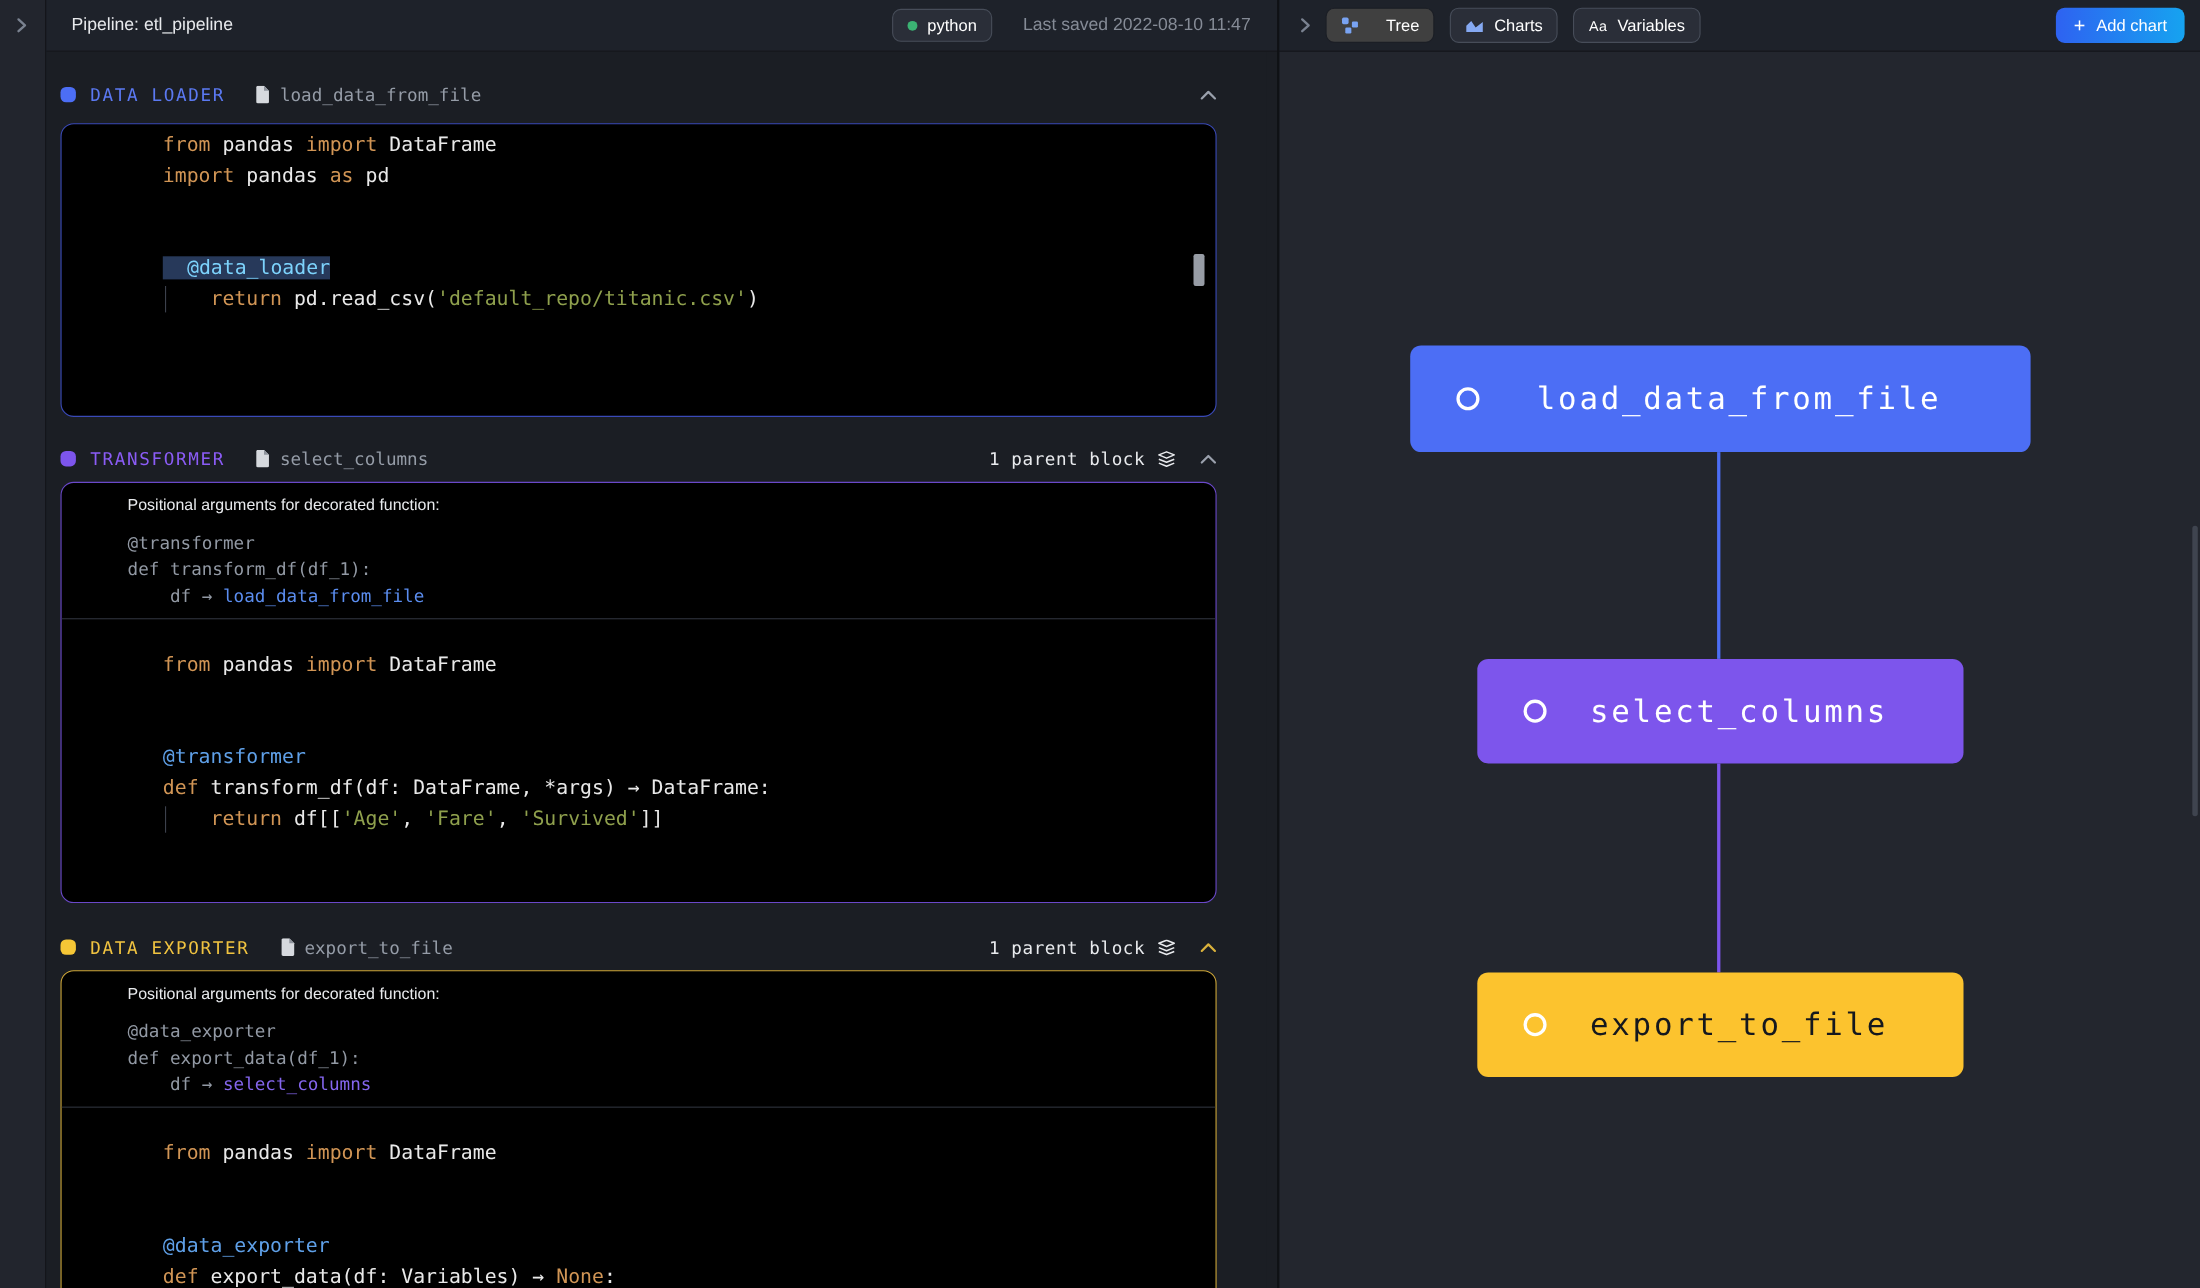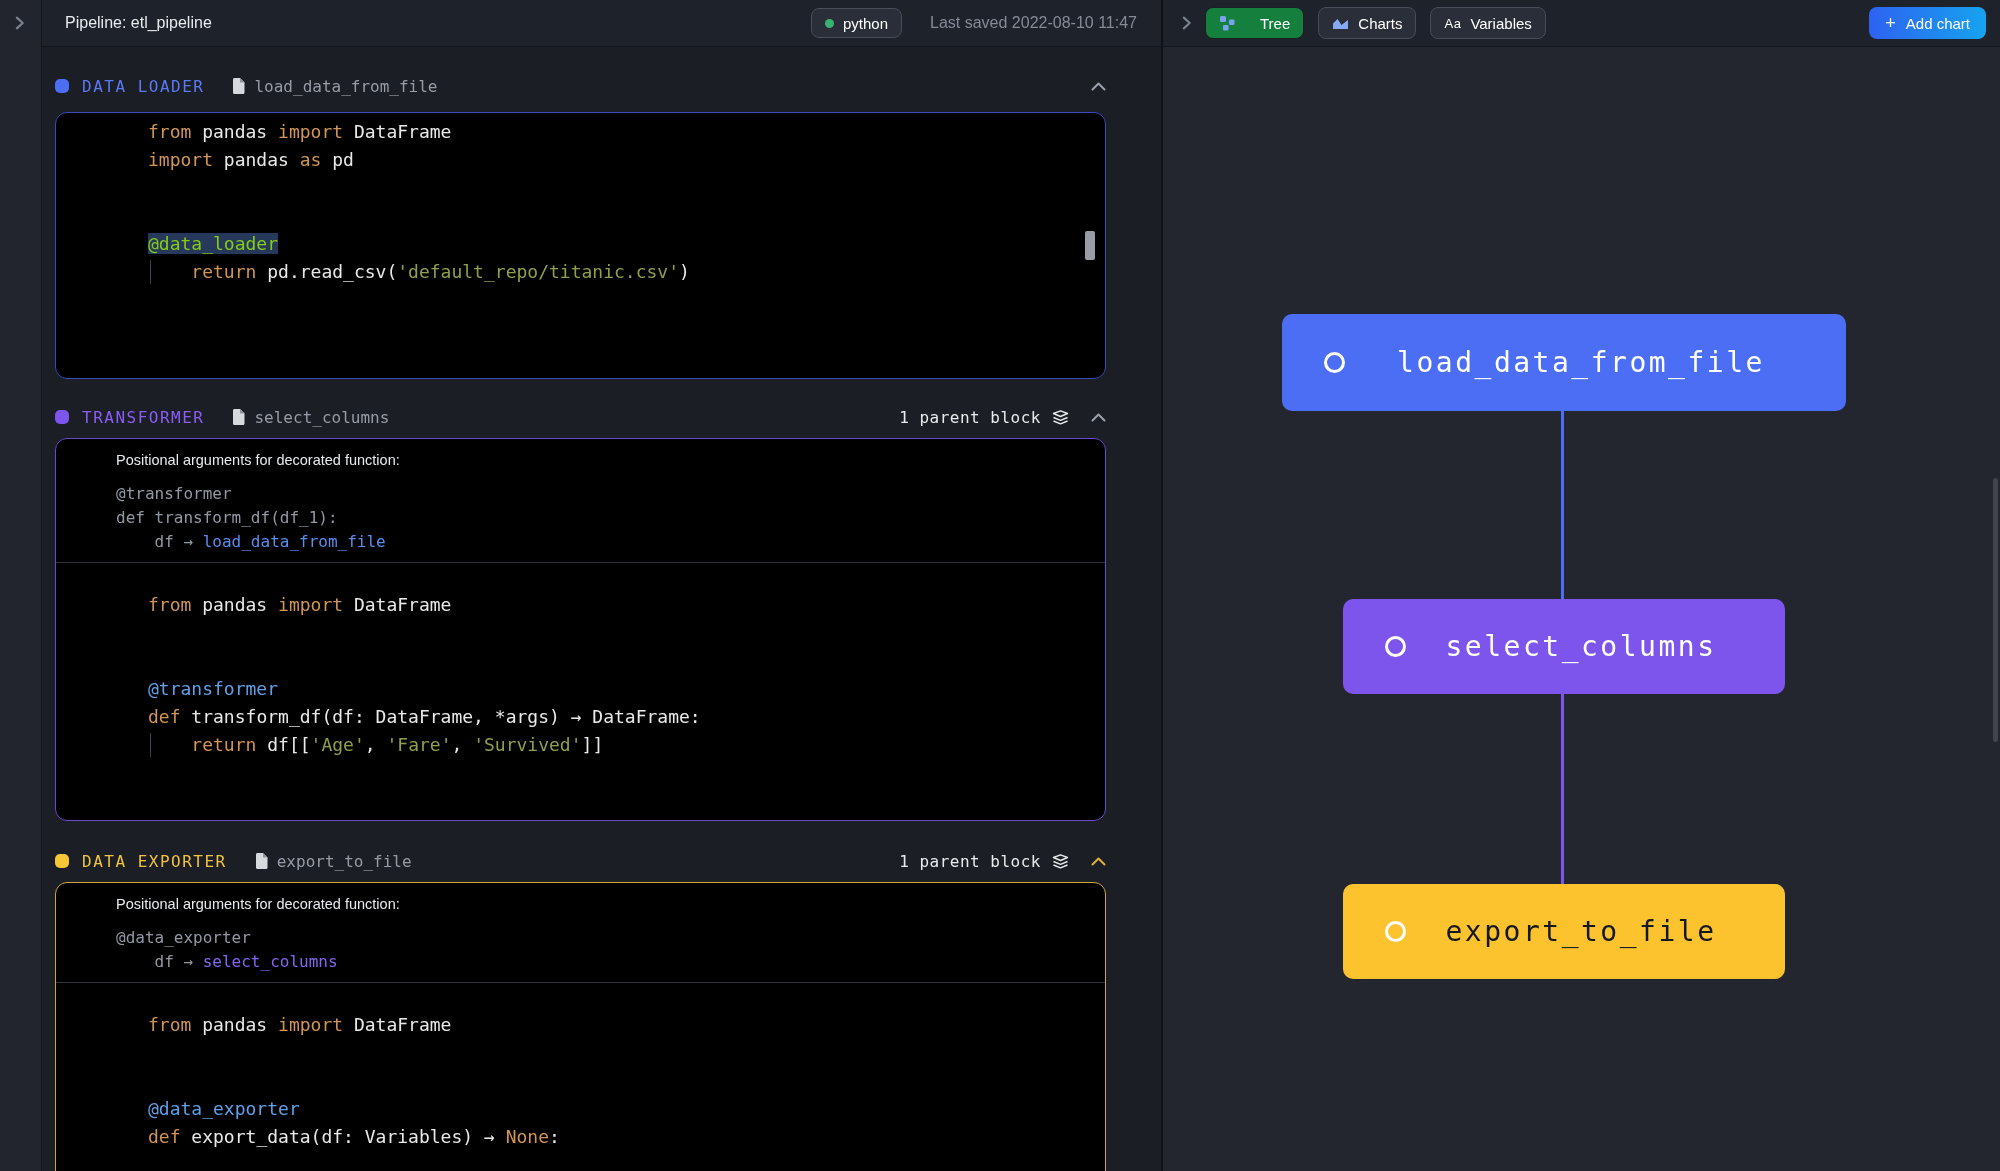--- a/index.html
+++ b/index.html
@@ -18,21 +18,21 @@
   .tb-title { font-size:16px; color:#e8eaed; }
   .flex-spacer { flex:1; }
   .lang-badge { display:flex; align-items:center; gap:9px; height:30px; padding:0 13px; background:#2a2e38;
                 border:1px solid #474d59; border-radius:8px; font-size:15px; color:#fff; cursor:pointer; }
   .lang-dot { width:9px; height:9px; border-radius:50%; background:#3bb273; }
   .last-saved { margin-left:28px; font-size:16px; color:#858b96; }
   .tb-right { flex:1; display:flex; align-items:center; padding:0 14px 0 18px; }
   .panel-chevron { margin-right:11px; display:flex; align-items:center; cursor:pointer; }
   .vtab { height:32px; border-radius:8px; display:flex; align-items:center; gap:9px; padding:0 13px;
           font-size:15px; color:#fff; background:#2a2e38; border:1px solid #474d59; margin-right:14px; cursor:pointer; }
-  .vtab.active { background:#15803d; border-color:#1b1e25;gap:24px; }
+  .vtab.active { background:#404040; border-color:#1b1e25;gap:24px; }
   .aa-glyph { font-size:13px; color:#fff; letter-spacing:0.5px; }
   .add-chart { margin-left:auto; height:32px; border-radius:8px; padding:0 16px; display:flex; align-items:center;
                gap:10px; background:linear-gradient(90deg,#2e62f1,#16a3f0); color:#fff; font-size:15px;
                border:none; cursor:pointer; font-family:"Liberation Sans",sans-serif; }
   .add-plus { font-size:18px; line-height:1; }
   .panel-divider { position:absolute; left:1161px; top:0; width:2px; height:1171px; background:#0f1115; z-index:4; }
 
   
   .editor-panel { position:absolute; left:32px; top:47px; width:1119px; height:1124px; background:#1b1e24; overflow:hidden; }
   .block-header { position:absolute; left:23px; width:1051px; height:26px; display:flex; align-items:center; }
@@ -48,21 +48,21 @@
   .code-block { position:absolute; left:23px; width:1051px; background:#000; border:1.5px solid #3a4ab8;
                 border-radius:12px; overflow:hidden; }
   .code-lines { padding:5px 0 0 92px; font-family:"DejaVu Sans Mono",monospace; font-size:18px; }
   .code-lines.pt { padding-top:28px; }
   .cl { height:28px; line-height:28px; white-space:pre; position:relative; }
   .indent-guide { position:absolute; left:2px; top:2px; height:24px; border-left:1px solid #3c414c; }
   .tok-kw   { color:#d19555; }
   .tok-plain{ color:#e9e9e9; }
   .tok-str  { color:#8fa04d; }
   .tok-dec  { color:#5fa0e8; }
-  .tok-dechl{ color:#84cc16; background:#27395a; }
+  .tok-dechl{ color:#7dd3fc; background:#27395a;padding-left:22px; }
   .tok-gray { color:#9299a4; }
   .tok-linkb{ color:#5b8def; cursor:pointer; }
   .tok-linkp{ color:#8566ee; cursor:pointer; }
 
   .args { padding:12px 0 0 60px; }
   .args-title { font-size:14.5px; color:#e8eaed; height:18px; line-height:18px; margin-bottom:13px;
                 font-family:"Liberation Sans",sans-serif; }
   .al { font-family:"DejaVu Sans Mono",monospace; font-size:16px; height:24px; line-height:24px; white-space:pre; }
   .args-pad { height:8px; }
   .args-divider { height:1px; background:#2e323c; }
@@ -248,20 +248,21 @@
         <svg width="15" height="9" viewBox="0 0 15 9">
             <polyline points="1.5,7.5 7.5,1.5 13.5,7.5" fill="none" stroke="currentColor" stroke-width="2" stroke-linecap="round" stroke-linejoin="round"></polyline>
           </svg>
       </span>
     </div>
     <div class="code-block" style="top: 835px; height: 340px; border-color: rgb(205, 166, 56);">
       <div class="args">
         <div class="args-title">Positional arguments for decorated function:</div>
         <div>
             <div class="al"><span class="tok-gray">@data_exporter</span></div>
+            <div class="al"><span class="tok-gray">def export_data(df_1):</span></div>
             <div class="al"><span class="tok-gray">    df → </span><span class="tok-linkp">select_columns</span></div>
           </div>
         <div class="args-pad"></div>
       </div>
       <div class="args-divider"></div>
       <div class="code-lines pt">
           <div class="cl"><span class="tok-kw">from </span><span class="tok-plain">pandas </span><span class="tok-kw">import </span><span class="tok-plain">DataFrame</span></div>
           <div class="cl"></div>
           <div class="cl"></div>
           <div class="cl"><span class="tok-dec">@data_exporter</span></div>

